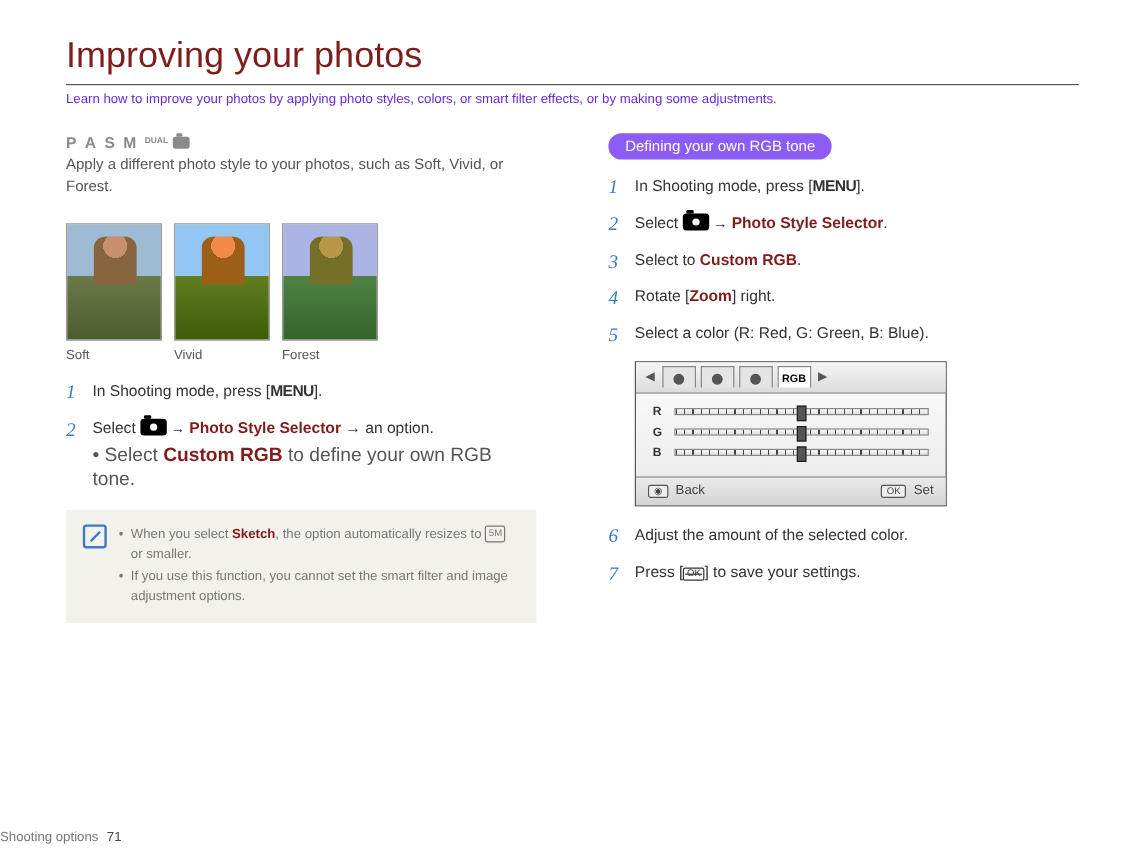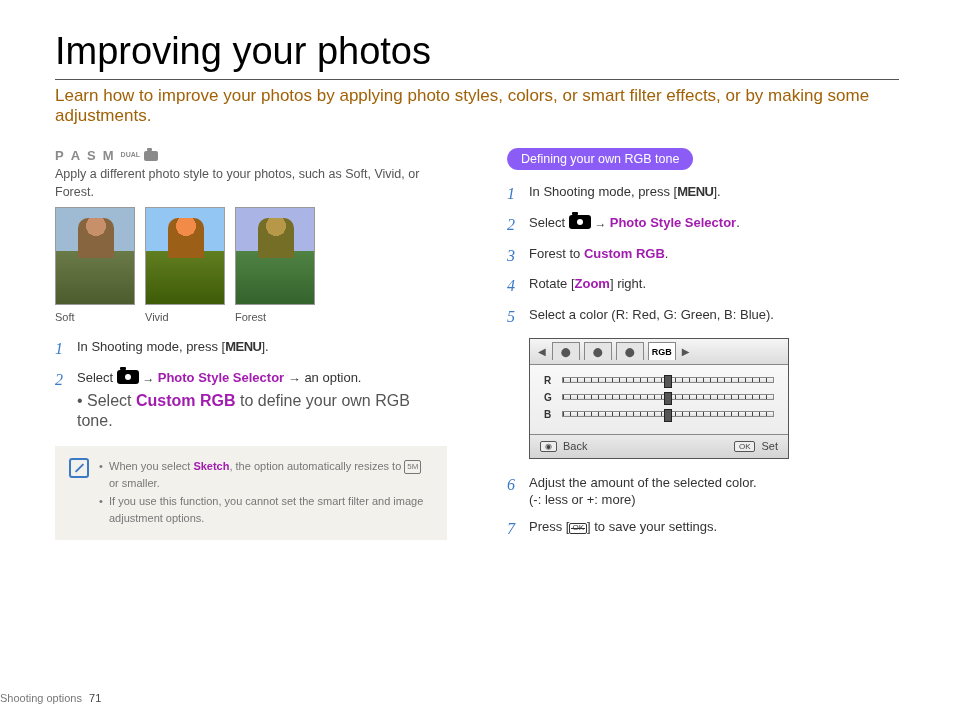--- a/index.html
+++ b/index.html
@@ -5,33 +5,33 @@
   * { box-sizing: border-box; margin: 0; padding: 0; }
   body {
     width: 954px; height: 720px;
     font-family: Arial, Helvetica, sans-serif;
     color: #444;
     background: #fff;
     position: relative;
     padding: 30px 55px 0 55px;
   }
   h1 {
-    font-size: 38px;
+    font-size: 30px;
     font-weight: 400;
-    color: #000000;
+    color: #7f1d1d;
     margin-bottom: 6px;
   }
   .rule {
     border: none;
     border-top: 1px solid #555;
     margin-bottom: 6px;
   }
   .intro {
-    font-size: 17px;
-    color: #a16207;
+    font-size: 11px;
+    color: #6d28d9;
     margin-bottom: 22px;
   }
   .columns {
     display: flex;
     gap: 60px;
   }
   .col { flex: 1; }
   .subhead-row {
     display: flex;
     align-items: center;
@@ -44,21 +44,21 @@
     color: #2a6dc0;
   }
   .mode-icons {
     color: #8a8a8a; font-size: 13px; font-weight: bold;
     letter-spacing: 3px;
     display: flex; align-items: center; gap: 4px;
   }
   .mode-icons .dual { font-size: 7px; letter-spacing: 0; font-weight: bold; position: relative; top: -1px; }
   .mode-icons .cam { display:inline-block; width:14px; height:10px; background:#8a8a8a; border-radius:2px; position:relative;}
   .mode-icons .cam::before{content:"";position:absolute;left:3px;top:-3px;width:5px;height:3px;background:#8a8a8a;border-radius:1px;}
-  .subdesc { font-size: 12.5px; color: #555; margin-bottom: 6px; line-height: 1.4; }
+  .subdesc { font-size: 12.5px; color: #555; margin-bottom: 22px; line-height: 1.4; }
   .thumbs { display: flex; gap: 10px; margin-bottom: 6px; }
   .thumb { width: 80px; }
   .thumb-img {
     width: 80px; height: 98px;
     border: 1px solid #999;
     background: linear-gradient(to bottom, #9fbad3 0%, #9fbad3 45%, #6a7a47 45%, #4c5c2e 100%);
     position: relative; overflow: hidden;
   }
   .thumb-img::after{
     content:""; position:absolute; left:22px; top:10px; width:36px; height:40px;
@@ -84,21 +84,21 @@
     font-weight: 900; letter-spacing: -0.5px;
   }
   .camera-chip {
     display: inline-block; width: 22px; height: 14px;
     background: #000; border-radius: 3px;
     position: relative; vertical-align: -2px;
   }
   .camera-chip::before { content:""; position:absolute; left:8px; top:4px; width:6px; height:6px; border-radius:50%; background:#fff;}
   .camera-chip::after{content:"";position:absolute;left:3px;top:-3px;width:6px;height:3px;background:#000;border-radius:1px;}
   .arrow { font-size: 12px; }
-  strong { font-weight: bold; color: #a21caf; }
+  strong { font-weight: bold; color: #7f1d1d; }
   .substep { margin-left: 0; margin-top: 4px; font-size: 16px; color: #555; }
   .substep::before { content: "• "; }
   .note-box {
     background: #f3f1ec;
     display: flex;
     gap: 10px;
     padding: 12px 14px;
     margin-top: 14px;
     font-size: 11px;
     color: #777;
@@ -259,21 +259,21 @@
       <div class="step-body">
         <span>Select </span>
         <span class="camera-chip"></span>
         <span class="arrow"> → </span>
         <strong>Photo Style Selector</strong><span>.</span>
       </div>
     </div>
     <div class="step">
       <div class="step-num">3</div>
       <div class="step-body">
-        <span>Forest to </span><strong>Custom RGB</strong><span>.</span>
+        <span>Select to </span><strong>Custom RGB</strong><span>.</span>
       </div>
     </div>
     <div class="step">
       <div class="step-num">4</div>
       <div class="step-body">
         <span>Rotate [</span><strong>Zoom</strong><span>] right.</span>
       </div>
     </div>
     <div class="step">
       <div class="step-num">5</div>
@@ -309,21 +309,20 @@
         <span class="spacer"></span>
         <span class="key">OK</span>
         <span>Set</span>
       </div>
     </div>
 
     <div class="step">
       <div class="step-num">6</div>
       <div class="step-body">
         <div>Adjust the amount of the selected color.</div>
-        <div>(-: less or +: more)</div>
       </div>
     </div>
     <div class="step">
       <div class="step-num">7</div>
       <div class="step-body">
         <span>Press [</span><span class="ok-icon">OK</span><span>] to save your settings.</span>
       </div>
     </div>
   </div>
 </div>

